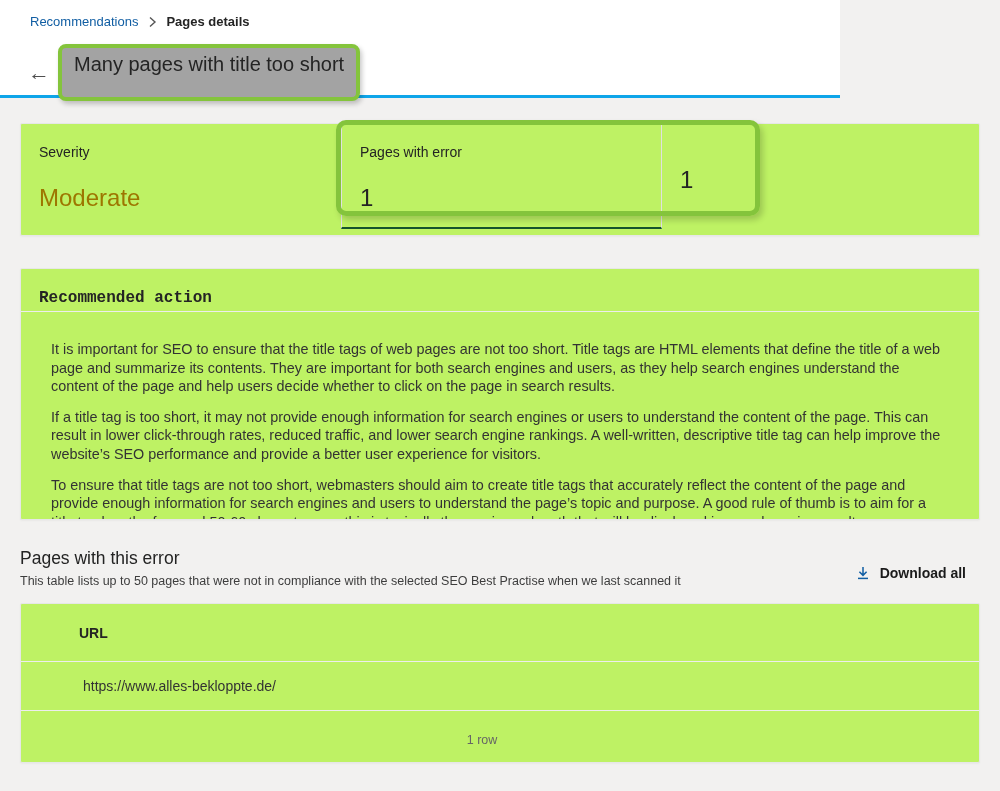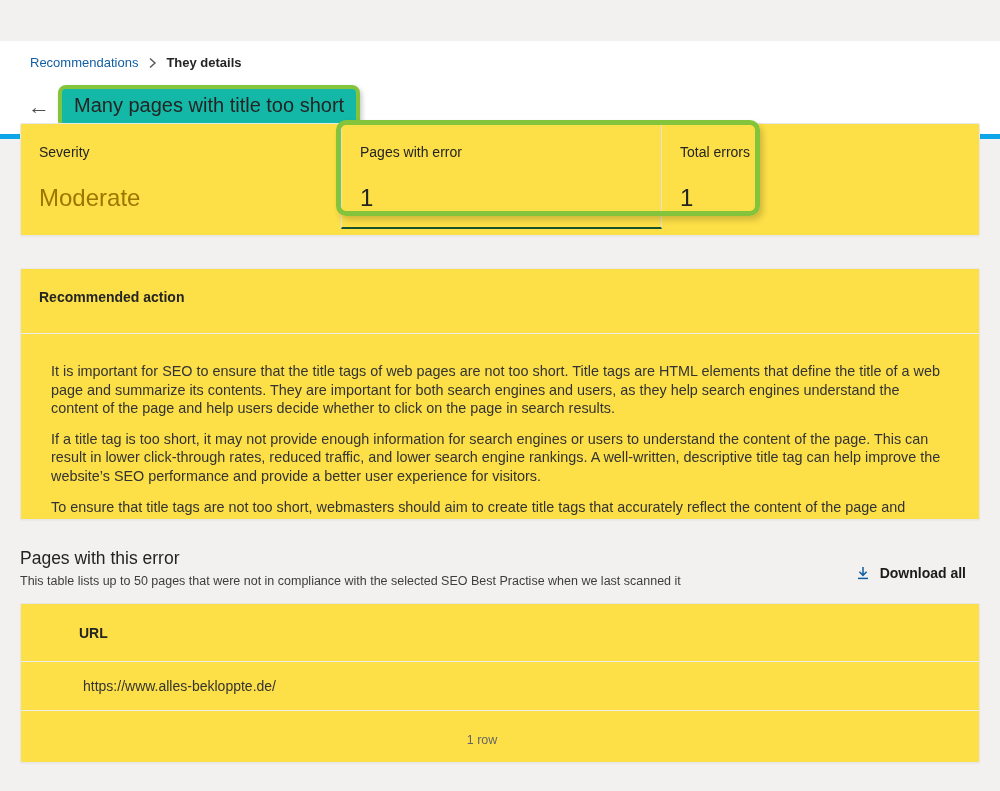--- a/index.html
+++ b/index.html
@@ -5,51 +5,51 @@
   * { margin:0; padding:0; box-sizing:border-box; }
   html,body { width:1000px; height:791px; }
   body {
     font-family:"Liberation Sans", sans-serif;
     background:#f2f1f0;
     color:#242424;
     position:relative;
     overflow:hidden;
   }
   .card {
-    background:#fde047;
+    background:#bef264;
     border:1px solid #e7e7e7;
     border-radius:2px;
     box-shadow:0 1px 2px rgba(0,0,0,0.04);
     position:absolute;
   }
   
   .top-header {
-    position:absolute; left:0; top:0; width:1000px; height:98px;
-    background:#fff; border-bottom:5px solid #0ea5e9;margin-top:41px;
+    position:absolute; left:0; top:0; width:840px; height:98px;
+    background:#fff; border-bottom:3px solid #0ea5e9;
   }
   .breadcrumb {
     position:absolute; left:30px; top:14px;
     font-size:13px; display:flex; align-items:center;
   }
   .crumb-link { color:var(--link_blue,#115ea3); text-decoration:none; cursor:pointer; }
   .crumb-sep { margin:0 8px; display:flex; align-items:center; }
   .crumb-current { color:#242424; font-weight:bold; }
   .title-row {
     position:absolute; left:28px; top:44px;
     display:flex; align-items:center;
   }
   .back-arrow {
     font-size:22px; color:#4f4f4f; cursor:pointer;
     margin-right:8px; line-height:1;
   }
   .page-title {
     font-size:20px; font-weight:normal; color:#242424;
     border:4px solid var(--annotation_green,#84c43c);
-    border-radius:8px; background:#14b8a6;
-    padding:5px 12px 8px 12px;
+    border-radius:8px; background:#a3a3a3;
+    padding:5px 12px 21px 12px;
     box-shadow:2px 3px 5px rgba(0,0,0,0.22);
   }
   
   .stats-card { left:20px; top:123px; width:960px; height:113px; display:flex; }
   .stat-cell { padding:19px 0 0 18px; }
   .stat-cell.c1 { width:320px; }
   .stat-cell.c2 {
     width:321px; height:105px;
     border-left:1px solid #e0e0e0; border-right:1px solid #e0e0e0;
     border-bottom:2px solid #14532d;
@@ -62,23 +62,24 @@
   .annotation-stats {
     position:absolute; left:336px; top:120px; width:424px; height:96px;
     border:5px solid var(--annotation_green,#84c43c);
     border-radius:10px;
     box-shadow:3px 4px 6px rgba(0,0,0,0.18);
     pointer-events:none;
   }
   
   .rec-card { left:20px; top:268px; width:960px; height:252px; overflow:hidden; }
   .rec-head {
-    padding:20px 18px 28px 18px;
-    font-size:14px; font-weight:bold; color:#242424;
+    padding:20px 18px 4px 18px;
+    font-size:16px; font-weight:bold; color:#242424;
     border-bottom:1px solid #ededed;
+    font-family:Liberation Mono, monospace;
   }
   .rec-body {
     padding:16px 18px 0 18px;
     font-size:14.4px; line-height:18.6px; color:#333;
   }
   .rec-body p { margin:12px; }
   
   .pages-header { position:absolute; left:20px; top:548px; width:960px; height:48px; }
   .section-title { font-size:17.5px; font-weight:normal; color:#242424; }
   .section-sub { margin-top:5px; font-size:12.5px; color:#3d3d3d; }
@@ -109,39 +110,38 @@
 <body>
 
 <header class="top-header">
   <nav class="breadcrumb">
     <a class="crumb-link">Recommendations</a>
     <span class="crumb-sep">
       <svg width="12" height="12" viewBox="0 0 12 12">
         <path d="M4 1.5 L9 6 L4 10.5" stroke="#555" stroke-width="1.4" fill="none"></path>
       </svg>
     </span>
-    <span class="crumb-current">They details</span>
+    <span class="crumb-current">Pages details</span>
   </nav>
   <div class="title-row">
     <span class="back-arrow">←</span>
     <h1 class="page-title">Many pages with title too short</h1>
   </div>
 </header>
 
 <section class="card stats-card">
   <div class="stat-cell c1">
     <div class="stat-label">Severity</div>
     <div class="stat-value severity">Moderate</div>
   </div>
   <div class="stat-cell c2">
     <div class="stat-label">Pages with error</div>
     <div class="stat-value">1</div>
   </div>
   <div class="stat-cell c3">
-    <div class="stat-label">Total errors</div>
     <div class="stat-value">1</div>
   </div>
 </section>
 <div class="annotation-stats"></div>
 
 <section class="card rec-card">
   <div class="rec-head">Recommended action</div>
   <div class="rec-body">
     <p>It is important for SEO to ensure that the title tags of web pages are not too short. Title tags are HTML elements that define the title of a web page and summarize its contents. They are important for both search engines and users, as they help search engines understand the content of the page and help users decide whether to click on the page in search results.</p>
     <p>If a title tag is too short, it may not provide enough information for search engines or users to understand the content of the page. This can result in lower click-through rates, reduced traffic, and lower search engine rankings. A well-written, descriptive title tag can help improve the website’s SEO performance and provide a better user experience for visitors.</p>

